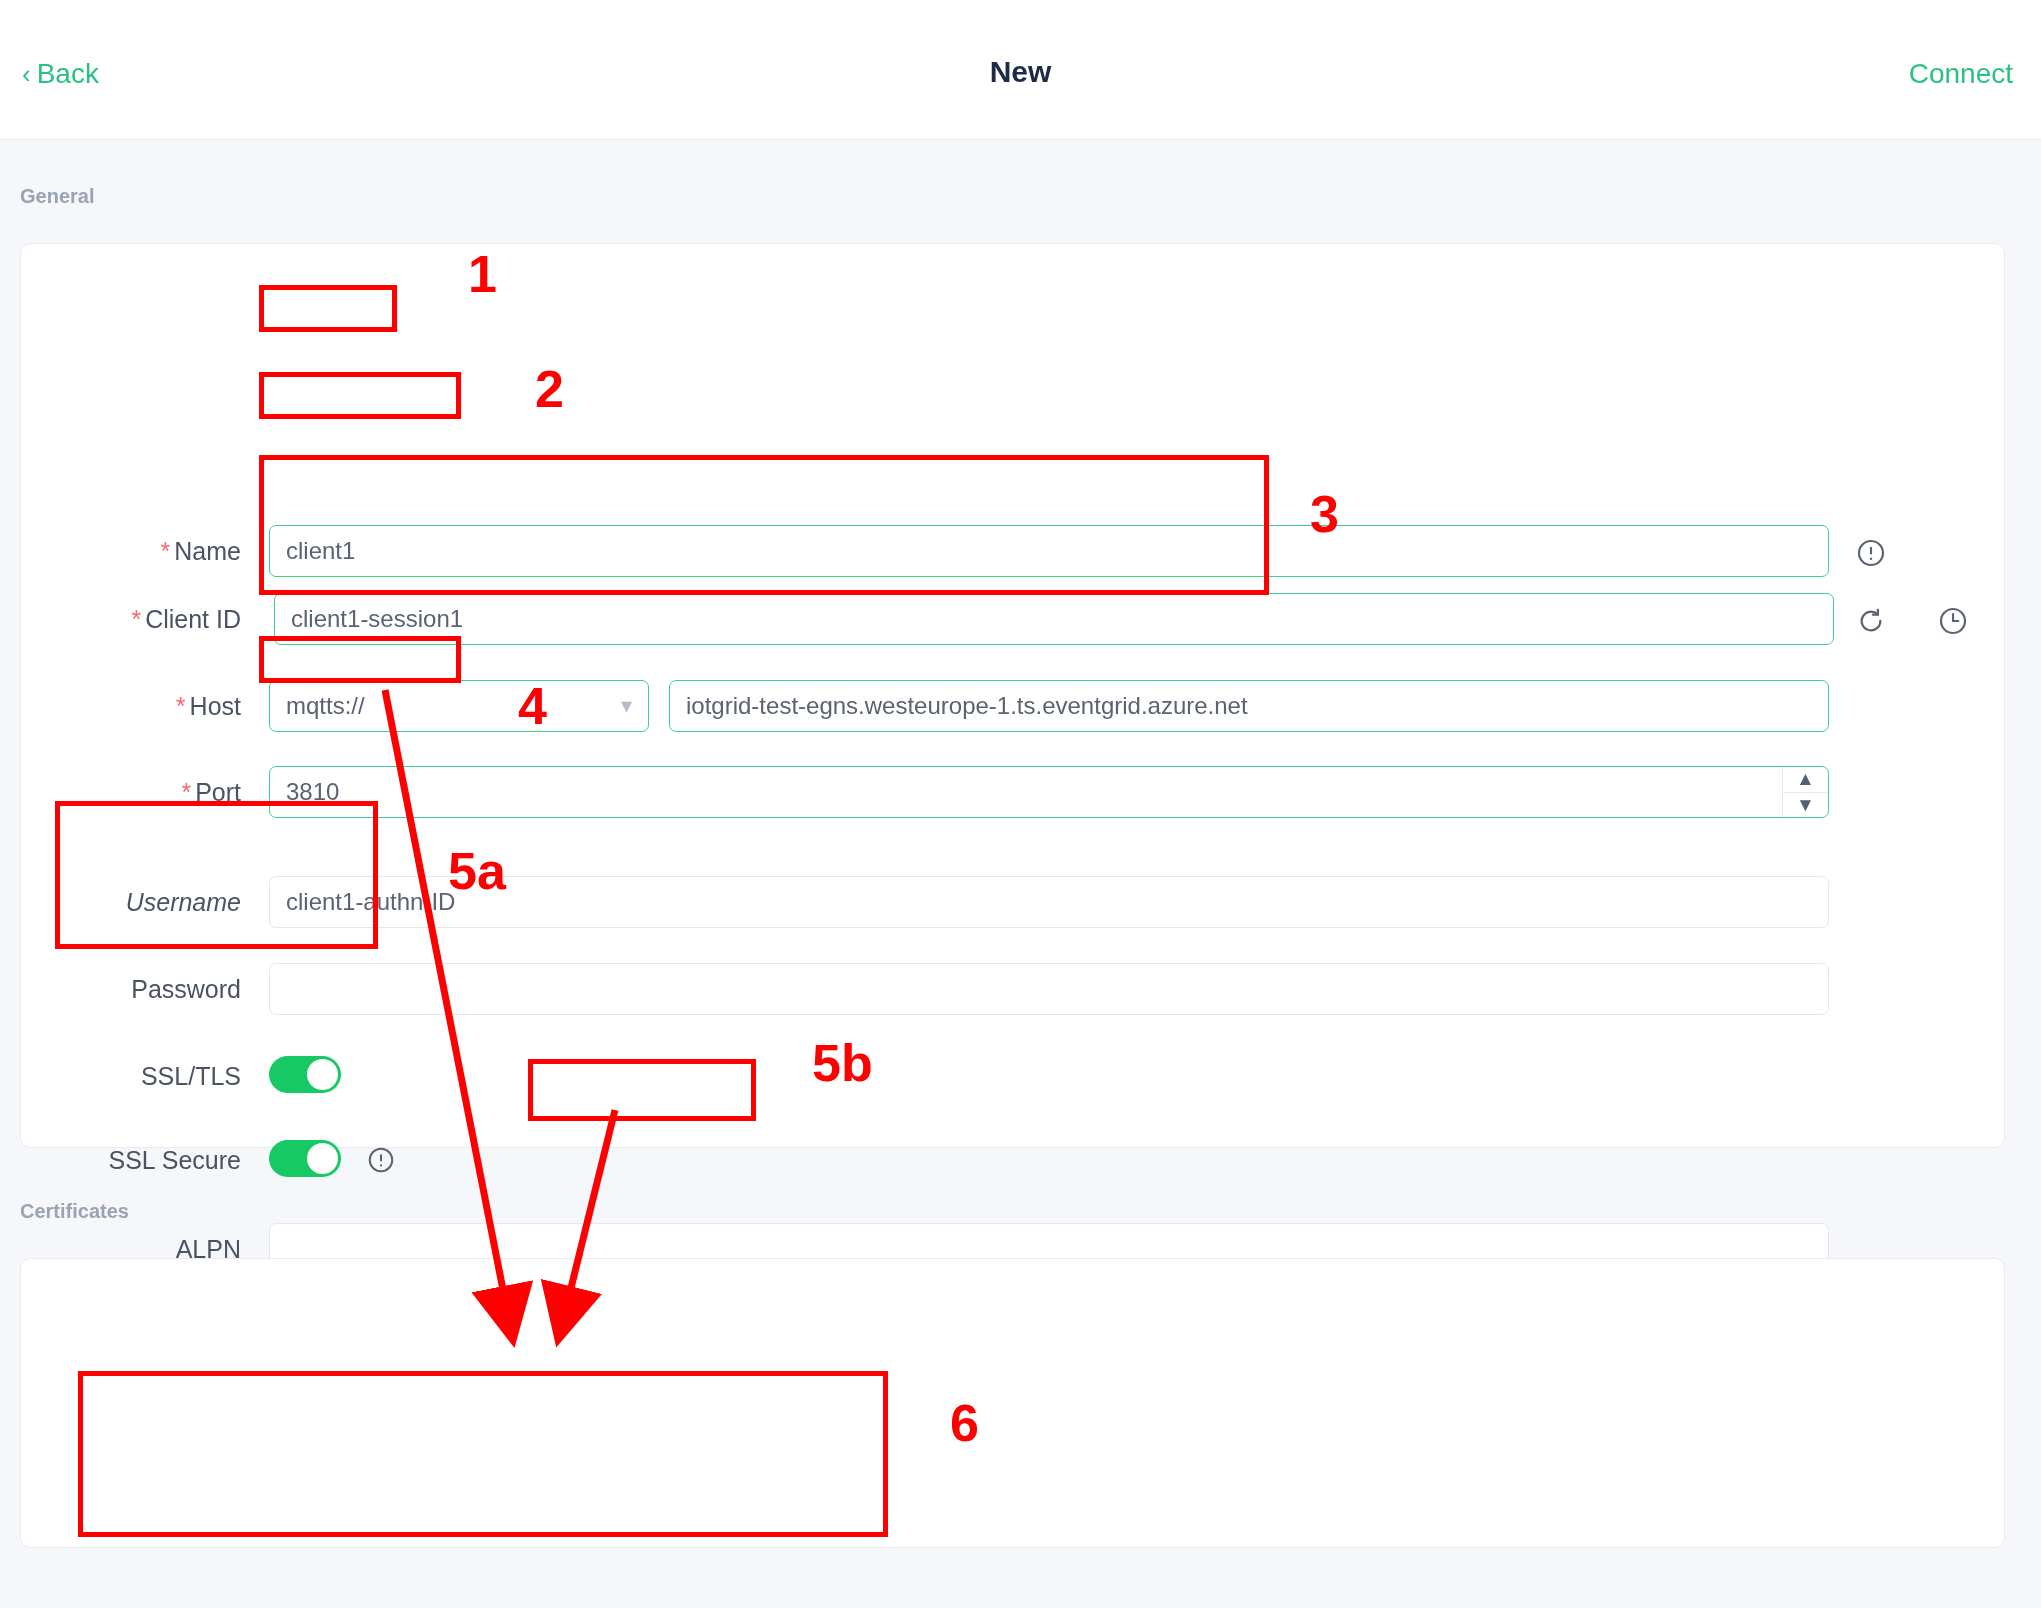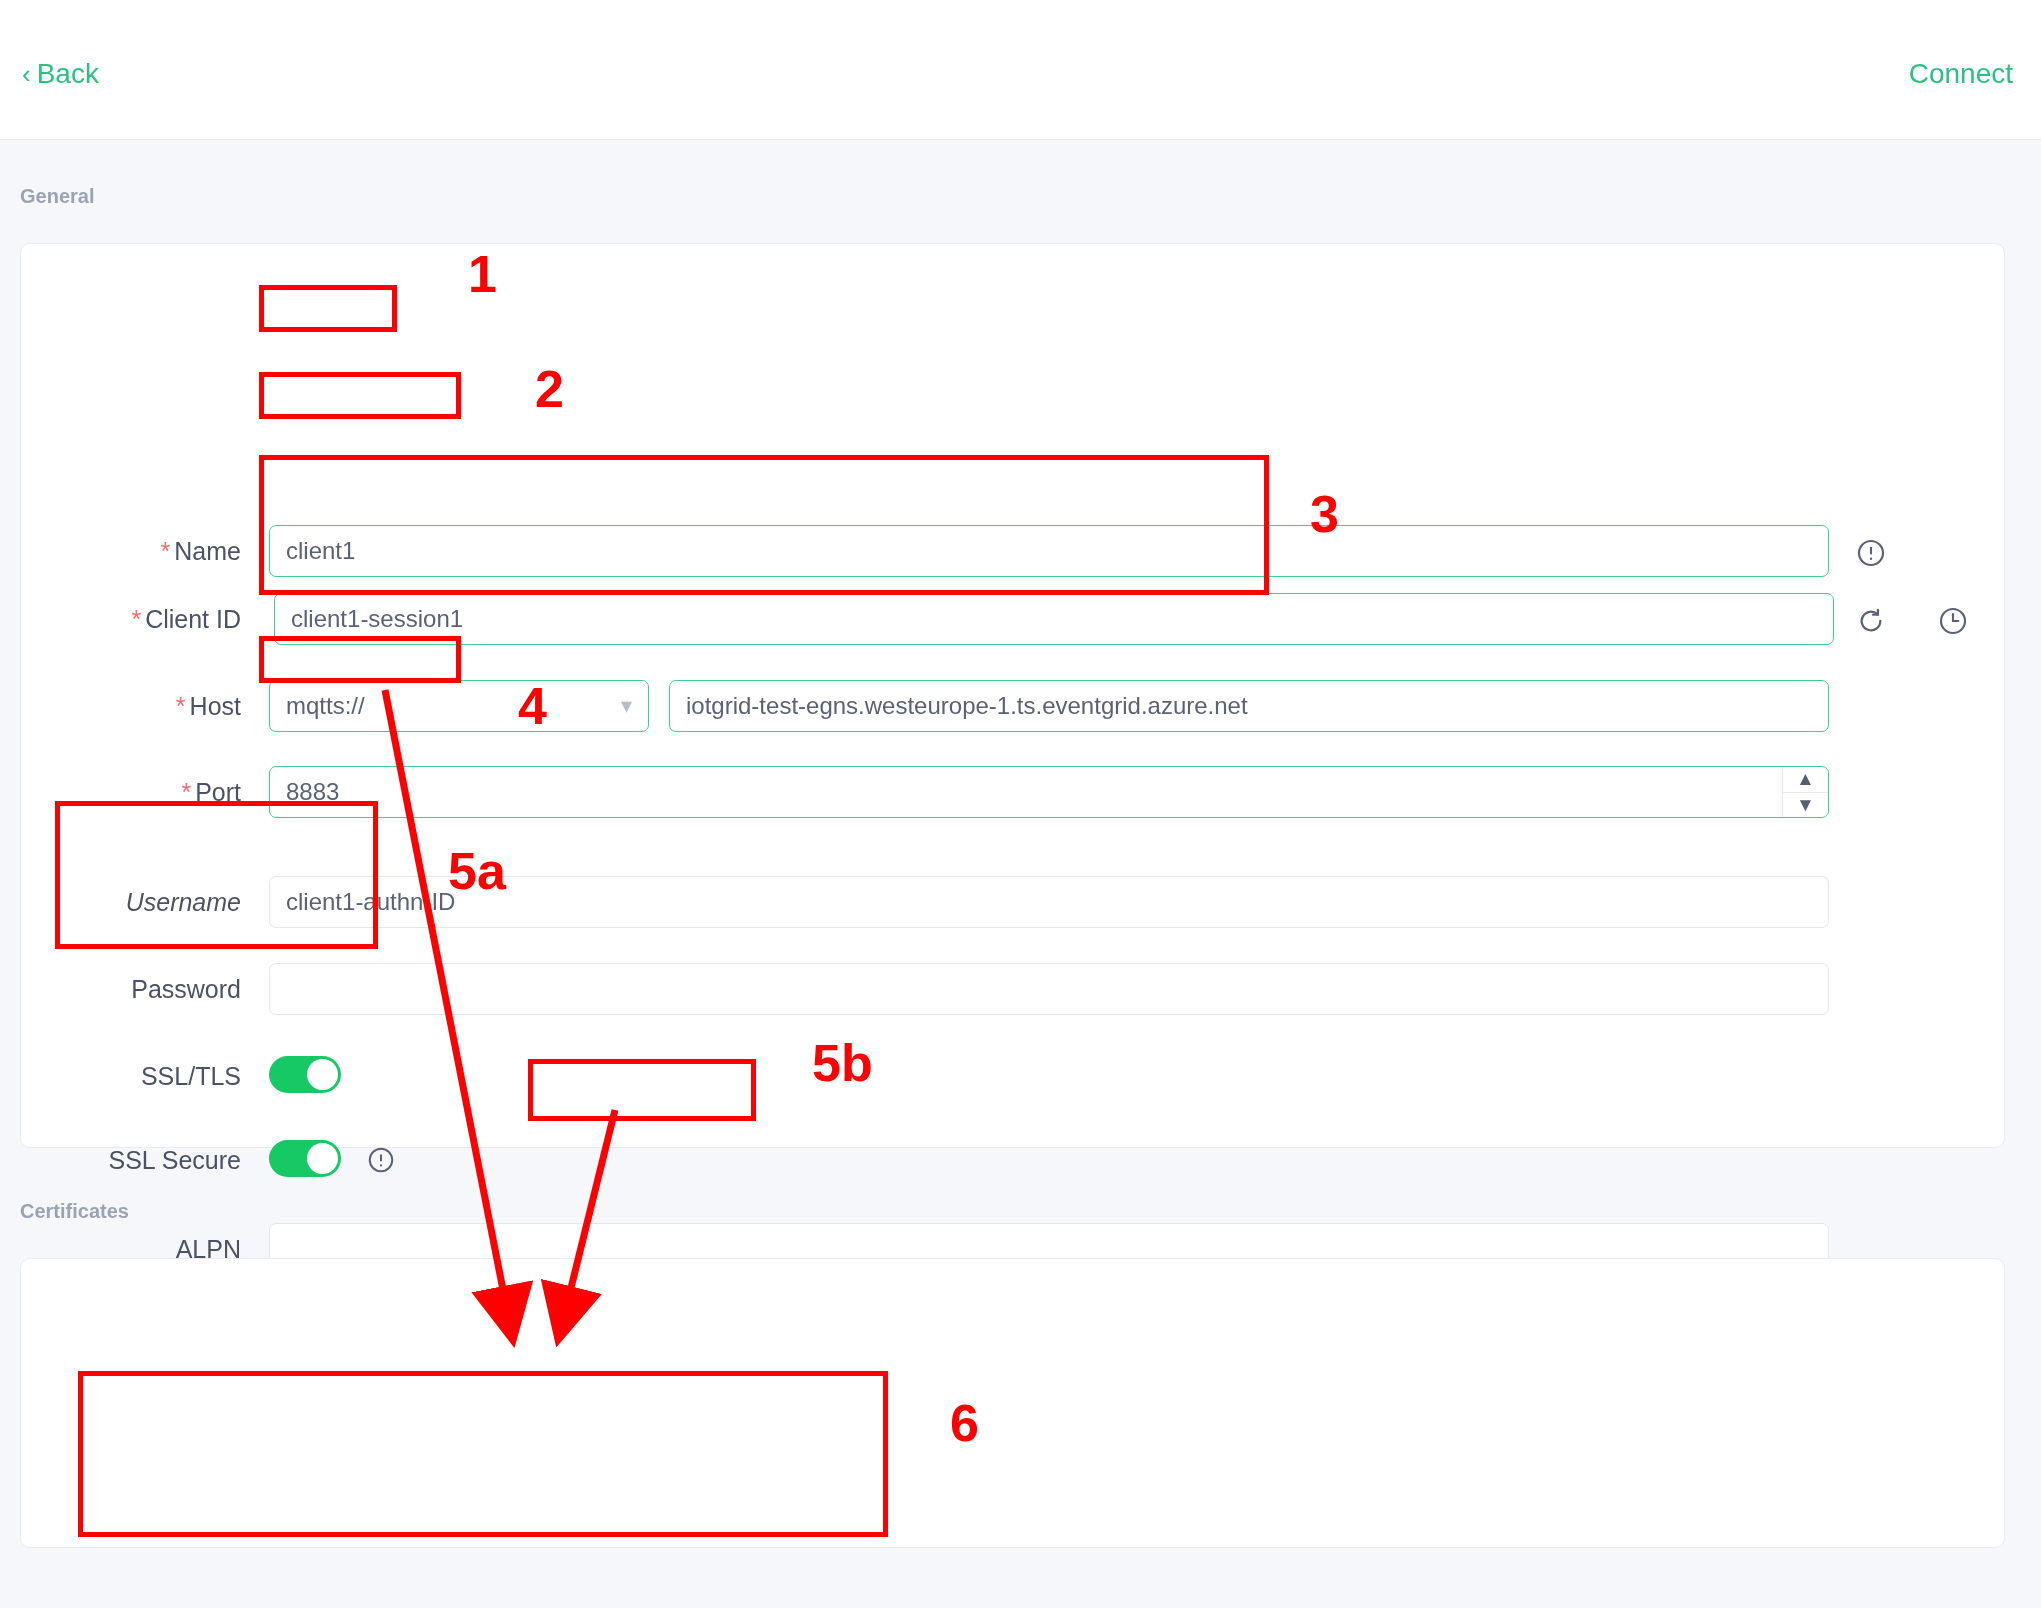--- a/index.html
+++ b/index.html
@@ -121,20 +121,21 @@
   #ann-svg { position:absolute; left:0; top:0; width:2041px; height:1608px; pointer-events:none; }
 </style>
 </head>
 <body>
 
 <div class="topbar">
   <div class="back-link">
     <span class="back-chevron">‹</span>
     <span>Back</span>
   </div>
+  <div class="page-title">New</div>
   <div class="connect-link">Connect</div>
 </div>
 
 <div class="section-heading" id="sec-general">General</div>
 <div class="section-heading" id="sec-certificates">Certificates</div>
 
 <div class="card" id="card-general">
 
   <div class="lbl" style="left:60px; top:293px; width:160px;"><span class="req">*</span><span>Name</span></div>
   <div class="inp green" style="left:248px; top:281px; width:1560px;">client1</div>
@@ -162,21 +163,21 @@
   </div>
 
   <div class="lbl" style="left:60px; top:448px; width:160px;"><span class="req">*</span><span>Host</span></div>
   <div class="sel" style="left:248px; top:461px; width:380px; transform:translateY(-25px);text-align:right;">
     <span>mqtts://</span>
     <span class="caret">▾</span>
   </div>
   <div class="inp green" style="left:648px; top:461px; width:1160px; transform:translateY(-25px);">iotgrid-test-egns.westeurope-1.ts.eventgrid.azure.net</div>
 
   <div class="lbl" style="left:60px; top:534px; width:160px;"><span class="req">*</span><span>Port</span></div>
-  <div class="inp green" style="left:248px; top:547px; width:1560px; transform:translateY(-25px); padding-right:60px;">8883</div>
+  <div class="inp green" style="left:248px; top:547px; width:1560px; transform:translateY(-25px); padding-right:60px;">3810</div>
   <div class="stepper" style="left:1761px; top:523px;">
     <div>▲</div>
     <div>▼</div>
   </div>
 
   <div class="lbl" style="left:60px; top:644px; width:160px;font-style:italic;">Username</div>
   <div class="inp" style="left:248px; top:632px; width:1560px;">client1-authn-ID</div>
 
   <div class="lbl" style="left:60px; top:731px; width:160px;">Password</div>
   <div class="inp" style="left:248px; top:719px; width:1560px;"></div>

